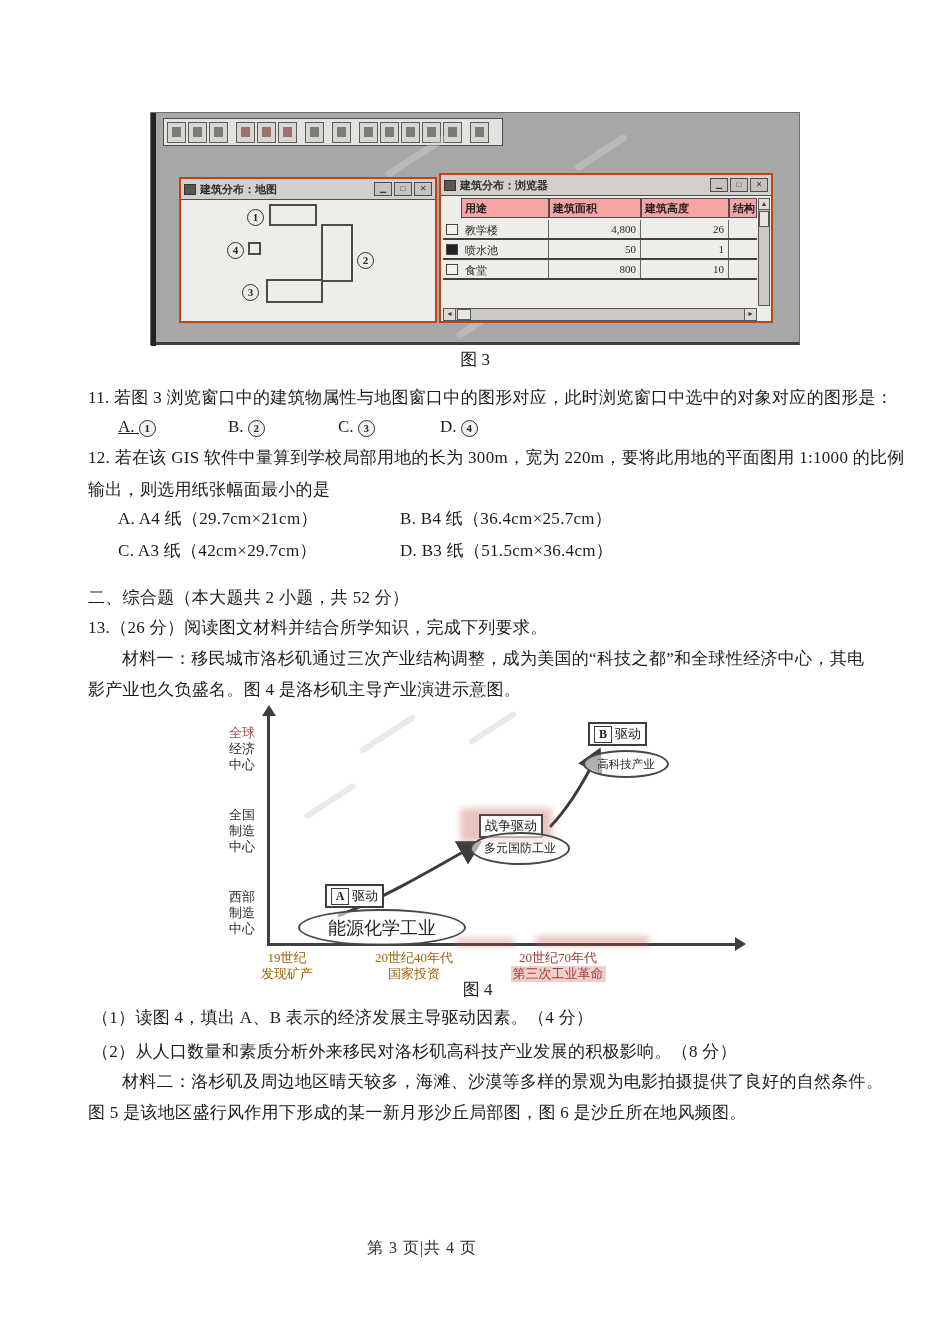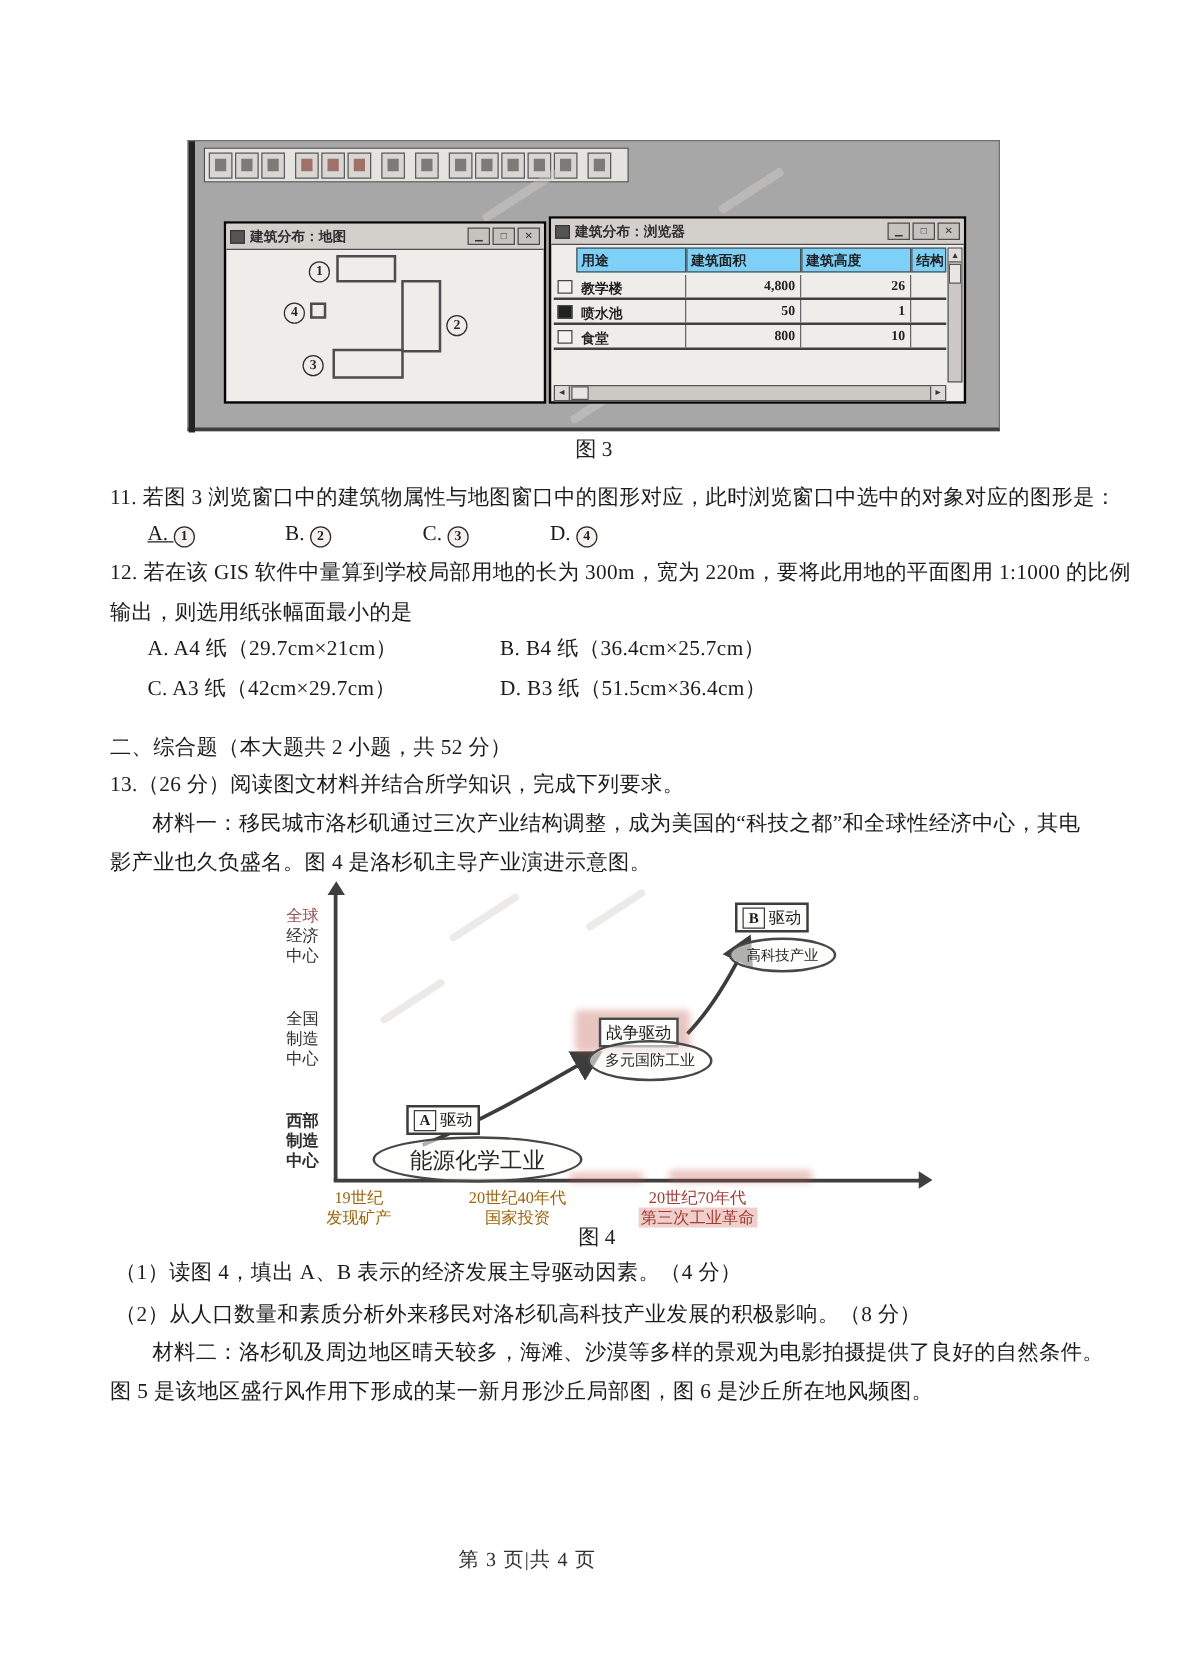--- a/index.html
+++ b/index.html
@@ -16,46 +16,46 @@
   .fig3-leftbar { left:0; top:0; width:5px; height:233px; background:#1f1f1f; }
   .toolbar { left:12px; top:5px; width:340px; height:28px; background:#e9e7e3;
              border:1px solid #4c4c4c; display:flex; align-items:center; padding:2px 3px; }
   .tbtn { width:19px; height:21px; background:#dcdad5; border:1px solid #5a5a5a;
           margin-right:2px; position:relative; }
   .tbtn::after { content:""; position:absolute; left:4px; top:4px; width:9px; height:10px;
                  background:#7d7b77; }
   .tbtn.red::after { background:#a07068; }
   .tbtn.gap { margin-left:6px; }
 
-  .win { position:absolute; background:#f4f2ee; border:2px solid #000000; }
+  .win { position:absolute; background:#f4f2ee; border:2px solid #c2410c; }
   .titlebar { height:21px; background:#d6d3cf; border-bottom:1px solid #4c4c4c;
               display:flex; align-items:center; padding:0 3px; }
   .titlebar .wicon { width:12px; height:11px; background:#55534f; border:1px solid #333;
                      margin-right:4px; flex:none; }
   .titlebar .wtitle { font-size:11px; font-weight:bold; color:#2b2b2b; white-space:nowrap;
                       overflow:hidden; flex:1; }
   .wbtns { display:flex; gap:2px; }
   .wbtn { width:18px; height:14px; background:#c9c6c1; border:1px solid #4c4c4c;
           font-size:8px; line-height:12px; text-align:center; color:#333; }
 
   .map-win { left:28px; top:64px; width:258px; height:146px; }
   .shape { position:absolute; border:2px solid #4a4a4a; background:transparent; }
   .circled { display:inline-flex; width:17px; height:17px; border:1.5px solid #2a2a2a;
              border-radius:50%; align-items:center; justify-content:center;
              font-size:11px; font-weight:bold; color:#222; background:#f4f2ee; }
   .map-marker { position:absolute; }
 
   .brw-win { left:288px; top:60px; width:334px; height:150px; }
   .brw-body { position:relative; height:126px; }
   .tbl-head { position:absolute; left:20px; top:2px; right:14px; height:20px; display:flex; }
-  .th { background:#7dd3fc; border:1px solid #4c4c4c; font-size:11px; font-weight:bold;
+  .th { background:#fca5a5; border:1px solid #4c4c4c; font-size:11px; font-weight:bold;
         padding:2px 3px; white-space:nowrap; overflow:hidden; }
   .th.c1{width:88px;} .th.c2{width:92px;} .th.c3{width:88px;} .th.c4{flex:1;}
   .rows { position:absolute; left:2px; top:24px; right:14px; }
-  .trow { display:flex; height:20px; border-bottom:2px solid #3e3e3e; align-items:stretch;font-weight:bold; }
+  .trow { display:flex; height:20px; border-bottom:2px solid #3e3e3e; align-items:stretch; }
   .sel { width:18px; display:flex; align-items:center; justify-content:center; }
   .selbox { width:12px; height:11px; border:1px solid #444; background:#f8f7f4; }
   .selbox.filled { background:#1d1d1d; }
   .td { font-size:11px; padding:3px 4px; border-right:1px solid #666; white-space:nowrap;
         overflow:hidden; }
   .td.use{width:88px;} .td.num{width:92px; text-align:right;} .td.num2{width:88px; text-align:right;}
   .td.struct{flex:1; border-right:none;}
   .vscroll { position:absolute; right:1px; top:2px; width:12px; height:108px;
              background:#cfccc7; border:1px solid #555; }
   .varrow { height:11px; background:#e2dfda; border-bottom:1px solid #555; font-size:7px;
@@ -103,21 +103,21 @@
             border-left:7px solid transparent; border-right:7px solid transparent;
             border-bottom:11px solid #3f3f3f; }
   .xaxis { position:absolute; left:62px; top:240px; width:472px; height:3px; background:#3f3f3f; }
   .xarrow { position:absolute; left:530px; top:234px; width:0; height:0;
             border-top:7px solid transparent; border-bottom:7px solid transparent;
             border-left:11px solid #3f3f3f; }
   .ylab { position:absolute; width:34px; font-size:13px; line-height:16px; color:#2d2d2d;
           text-align:center; }
   .ylab div { white-space:nowrap; }
   .ylab.top div:first-child { color:#965250; }
-  .y1{left:20px; top:22px;} .y2{left:20px; top:104px;} .y3{left:20px; top:186px;font-weight:bold;}
+  .y1{left:20px; top:22px;} .y2{left:20px; top:104px;} .y3{left:20px; top:186px;}
   .xlab { position:absolute; top:247px; font-size:13px; line-height:16px; color:#a16207;
           text-align:center; }
   .x1{left:32px; width:100px;} .x2{left:148px; width:122px;}
   .x3{left:275px; width:156px; color:#a33b33;}
   .x3 .hl { background:rgba(197,84,72,.28); display:inline-block; padding:0 2px; }
   .stagebox { position:absolute; border:2px solid #3d3d3d; background:#fdfdfc;
               font-size:13px; padding:1px 4px; display:flex; align-items:center; gap:3px; }
   .abox { width:18px; height:17px; border:1.5px solid #3d3d3d; display:inline-flex;
           align-items:center; justify-content:center; font-size:12px; font-weight:bold; }
   .ellipse { position:absolute; border:2px solid #474747; border-radius:50%;

